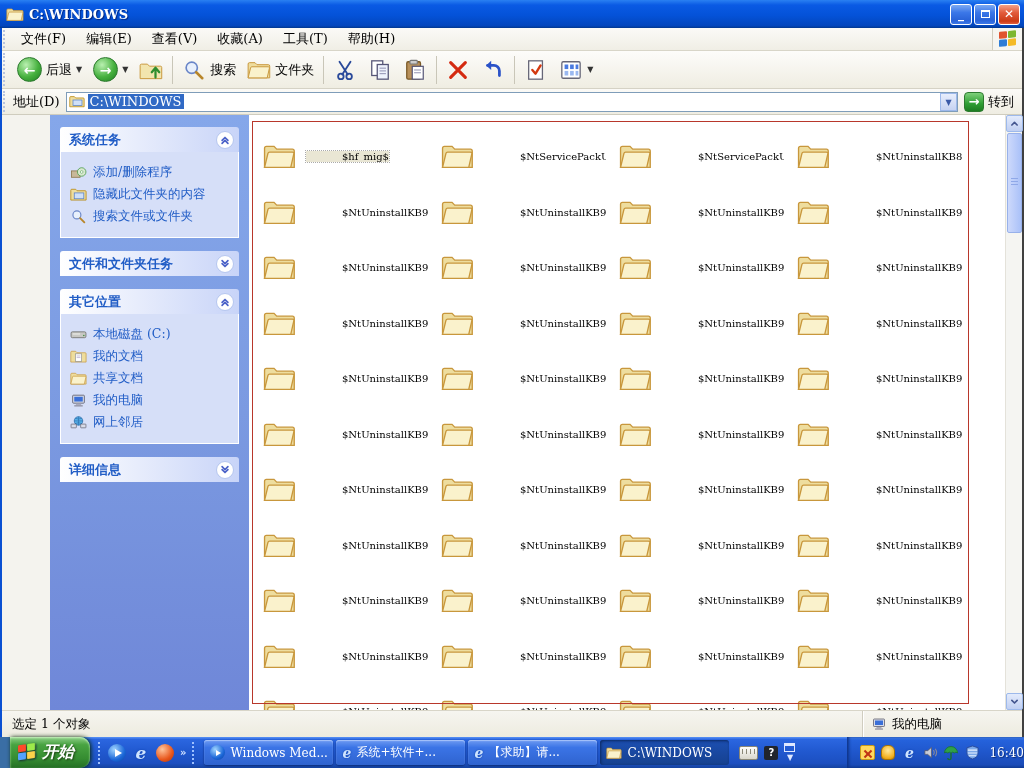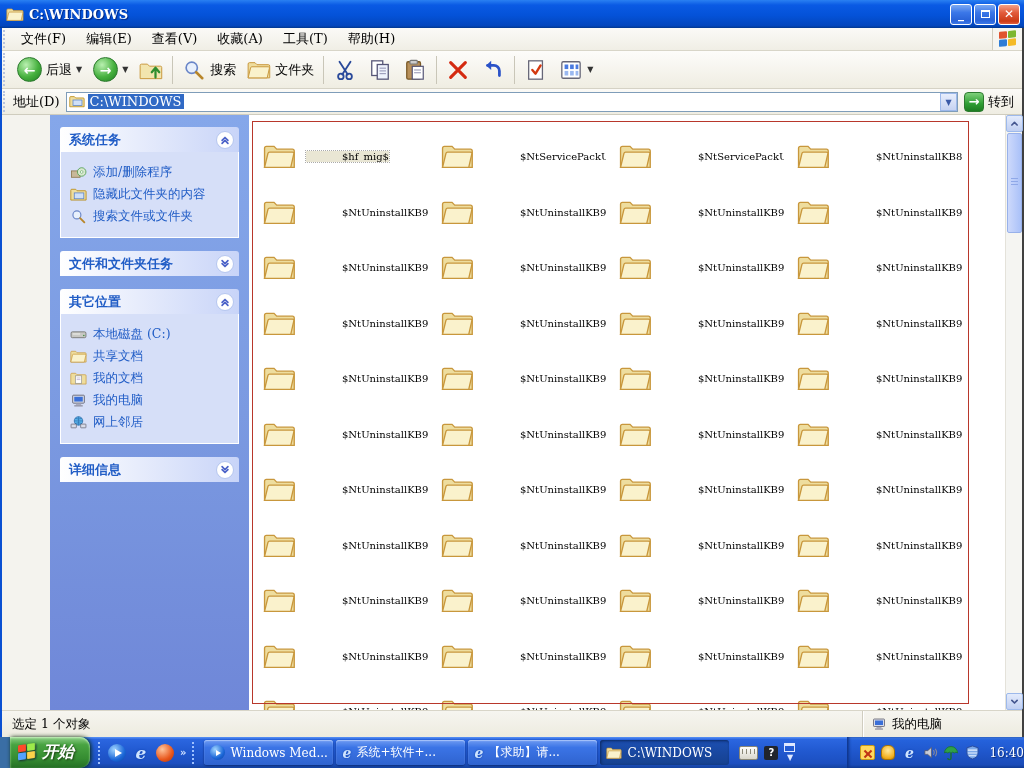--- a/index.html
+++ b/index.html
@@ -432,30 +432,30 @@
 
               <div class="side-item">
                 <svg class="mini">
                   <use href="#i-disk"></use>
                 </svg>
                 <span>本地磁盘 (C:)</span>
               </div>
 
               <div class="side-item">
                 <svg class="mini">
-                  <use href="#i-shareddocs"></use>
-                </svg>
-                <span>共享文档</span>
+                  <use href="#i-mydocs"></use>
+                </svg>
+                <span>我的文档</span>
               </div>
 
               <div class="side-item">
                 <svg class="mini">
-                  <use href="#i-mydocs"></use>
-                </svg>
-                <span>我的文档</span>
+                  <use href="#i-shareddocs"></use>
+                </svg>
+                <span>共享文档</span>
               </div>
 
               <div class="side-item">
                 <svg class="mini">
                   <use href="#i-mycomputer"></use>
                 </svg>
                 <span>我的电脑</span>
               </div>
 
               <div class="side-item">

